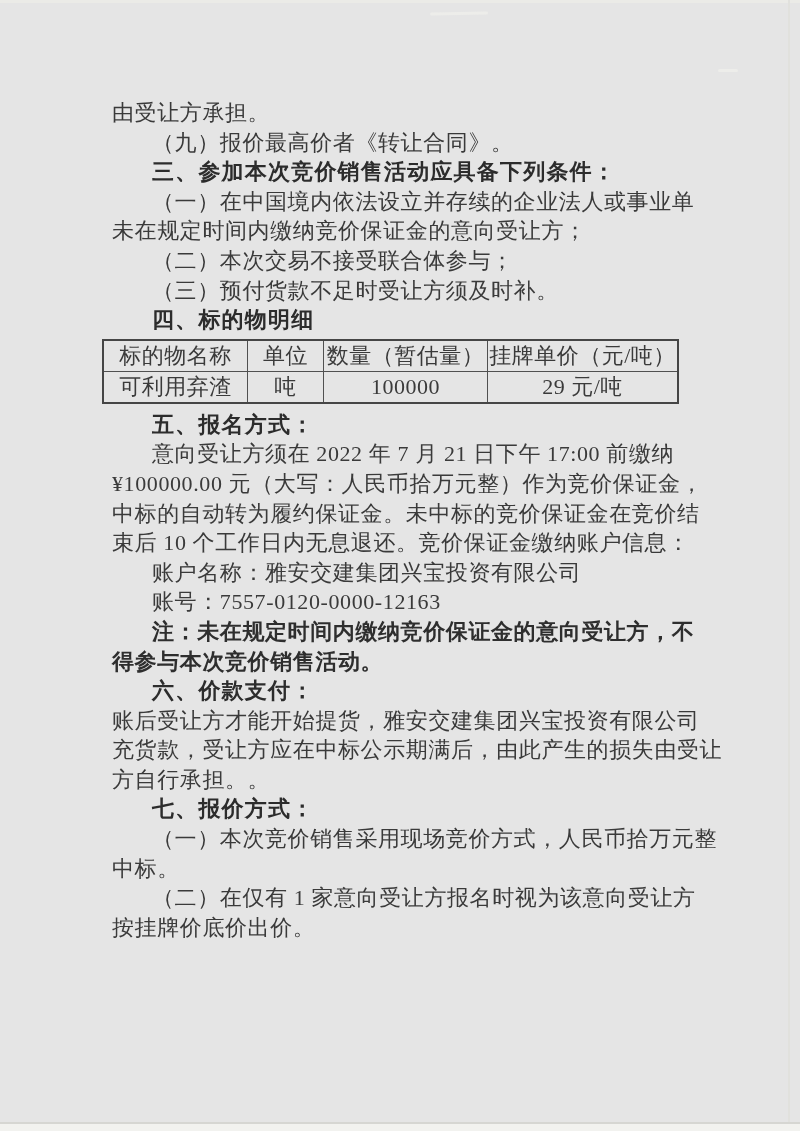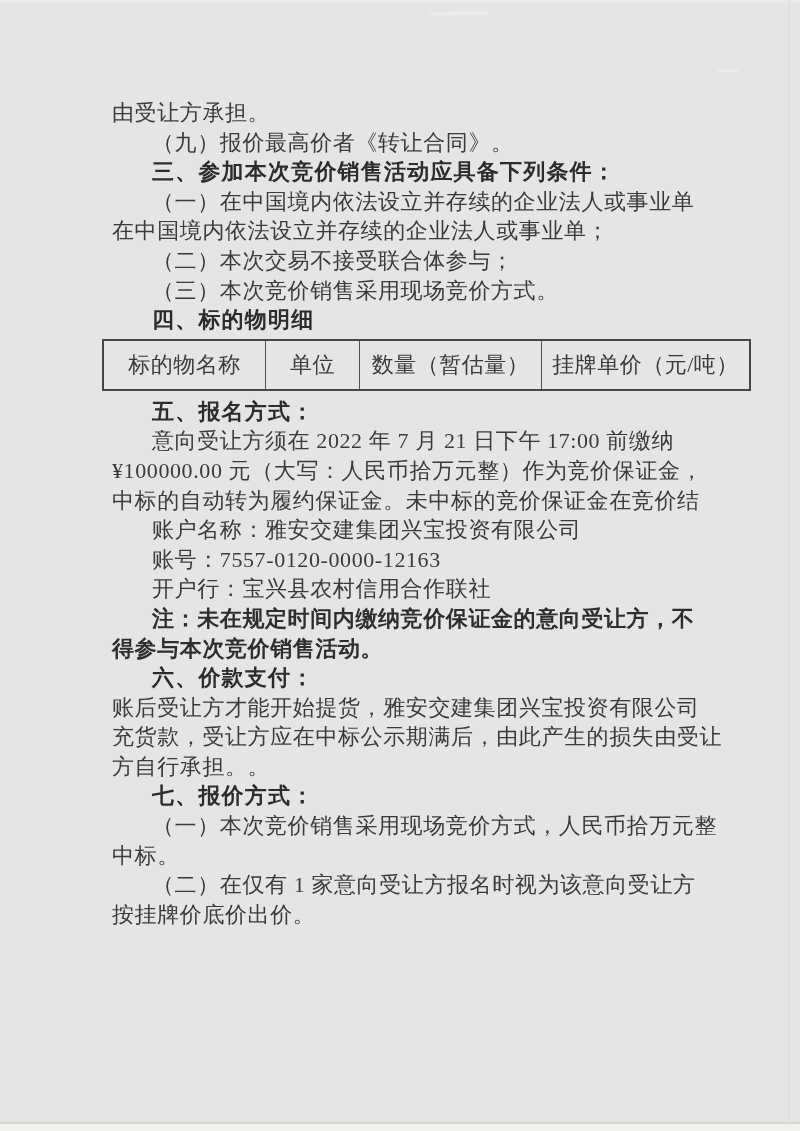--- a/index.html
+++ b/index.html
@@ -46,21 +46,21 @@
     font-size:22px;
     letter-spacing:0.5px;
     color:#3a3a3a;
   }
   table.subject-table{border:2px solid #454545;}
   table.subject-table td{
     border:1.5px solid #505050;
     text-align:center;
     vertical-align:middle;
     height:28px;
-    padding:9px;
+    padding:0;
     overflow:hidden;
     white-space:nowrap;
   }
   .col1{width:143px;}
   .col2{width:75px;}
   .col3{width:163px;}
   .col4{width:189px;}
 </style>
 </head>
 <body>
@@ -74,44 +74,50 @@
   <div class="smudge-top"></div>
   <div class="smudge-right"></div>
 
   <div class="content">
 
     <div class="line">由受让方承担。</div>
     <div class="line indent">（九）报价最高价者《转让合同》。</div>
 
     <div class="line indent heading">三、参加本次竞价销售活动应具备下列条件：</div>
     <div class="line indent">（一）在中国境内依法设立并存续的企业法人或事业单</div>
-    <div class="line">在中国境内依法设立并存续的企业法人或事业单；</div>
+    <div class="line">未在规定时间内缴纳竞价保证金的意向受让方；</div>
     <div class="line indent">（二）本次交易不接受联合体参与；</div>
-    <div class="line indent">（三）本次竞价销售采用现场竞价方式。</div>
+    <div class="line indent">（三）预付货款不足时受让方须及时补。</div>
 
     <div class="line indent heading">四、标的物明细</div>
 
     <table class="subject-table">
       <tbody>
           <tr>
         <td class="col1">标的物名称</td>
         <td class="col2">单位</td>
         <td class="col3">数量（暂估量）</td>
         <td class="col4">挂牌单价（元/吨）</td>
       </tr>
+      <tr>
+        <td>可利用弃渣</td>
+        <td>吨</td>
+        <td>100000</td>
+        <td>29 元/吨</td>
+      </tr>
     </tbody>
       </table>
 
     <div class="line indent heading">五、报名方式：</div>
     <div class="line indent">意向受让方须在 2022 年 7 月 21 日下午 17:00 前缴纳</div>
     <div class="line">¥100000.00 元（大写：人民币拾万元整）作为竞价保证金，</div>
     <div class="line">中标的自动转为履约保证金。未中标的竞价保证金在竞价结</div>
+    <div class="line">束后 10 个工作日内无息退还。竞价保证金缴纳账户信息：</div>
     <div class="line indent">账户名称：雅安交建集团兴宝投资有限公司</div>
     <div class="line indent">账号：7557-0120-0000-12163</div>
-    <div class="line indent">开户行：宝兴县农村信用合作联社</div>
     <div class="line indent note-bold">注：未在规定时间内缴纳竞价保证金的意向受让方，不</div>
     <div class="line note-bold">得参与本次竞价销售活动。</div>
 
     <div class="line indent heading">六、价款支付：</div>
     <div class="line">账后受让方才能开始提货，雅安交建集团兴宝投资有限公司</div>
     <div class="line">充货款，受让方应在中标公示期满后，由此产生的损失由受让</div>
     <div class="line">方自行承担。。</div>
 
     <div class="line indent heading">七、报价方式：</div>
     <div class="line indent">（一）本次竞价销售采用现场竞价方式，人民币拾万元整</div>

